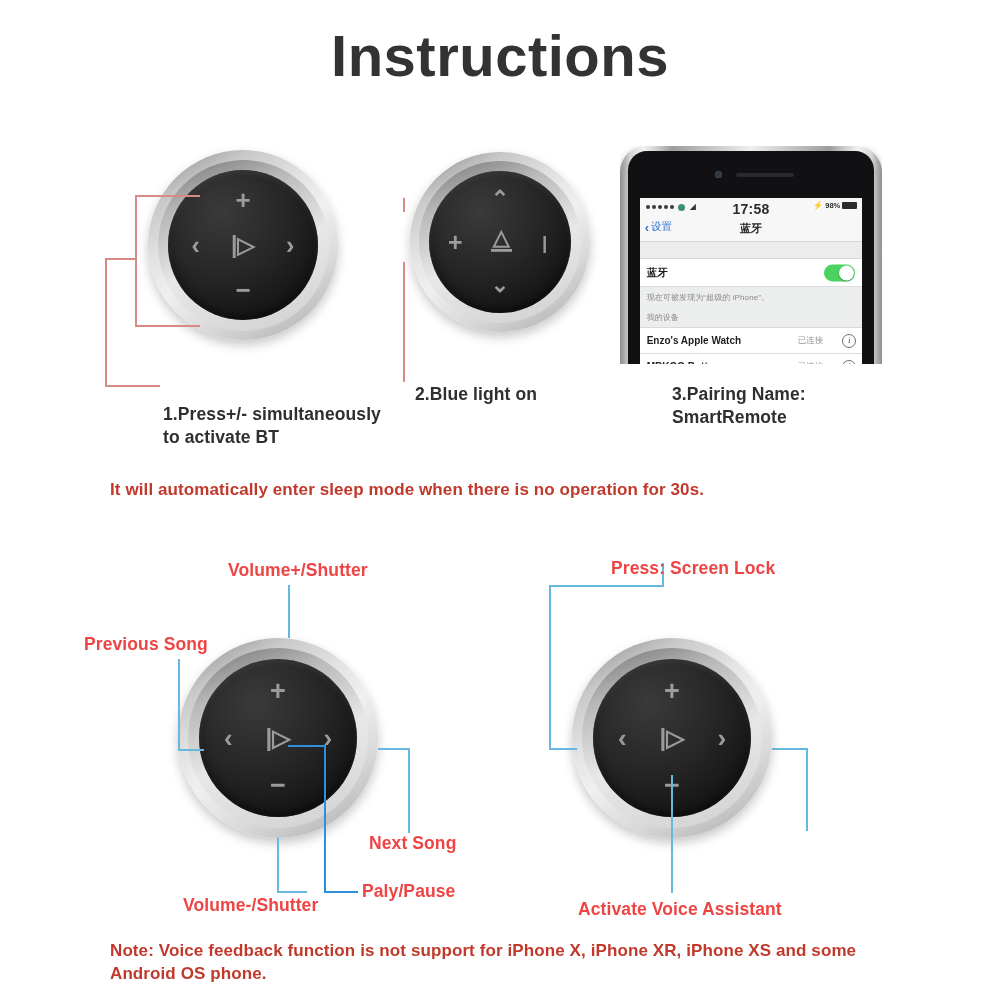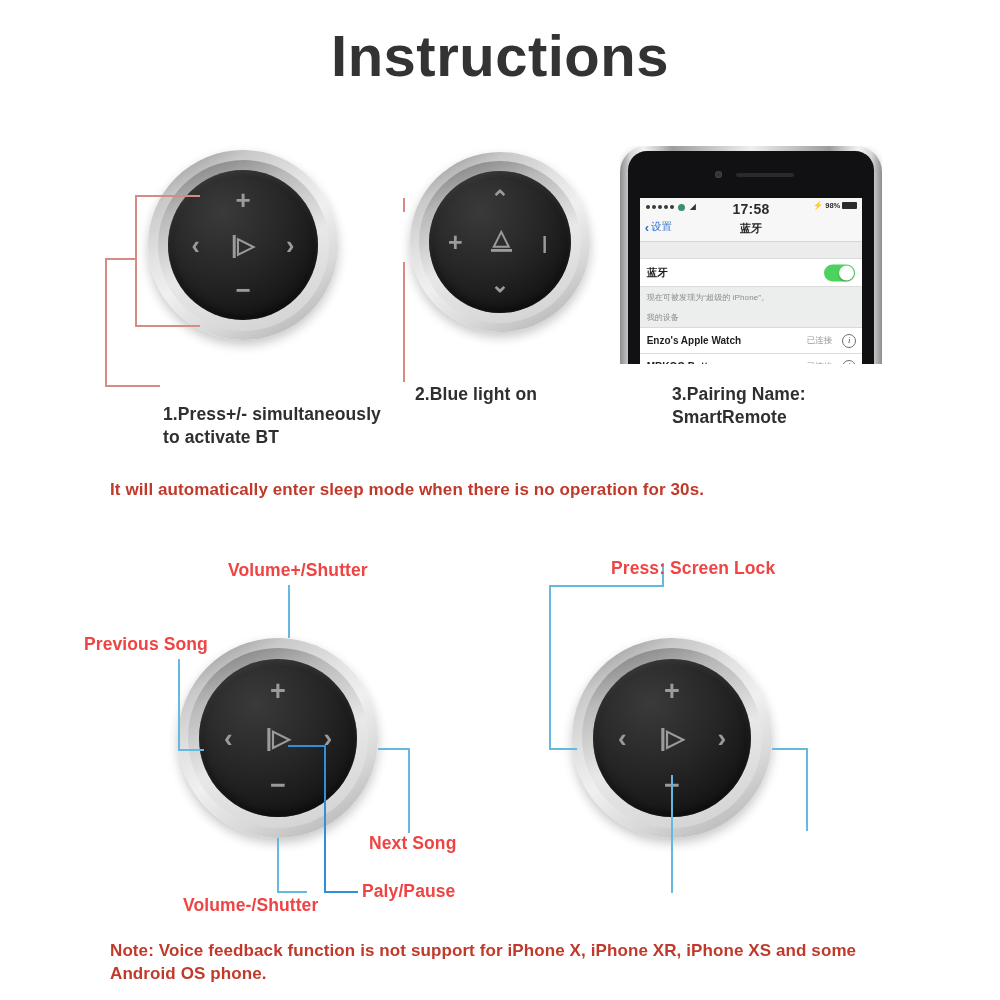--- a/index.html
+++ b/index.html
@@ -314,21 +314,21 @@
     font-size: 10px;
     font-weight: bold;
     color: #1d1d1d;
   }
   .dev-right {
     position: absolute;
     right: 6px; top: 50%;
     transform: translateY(-50%);
     display: flex;
     align-items: center;
-    gap: 10px;
+    gap: 19px;
   }
   .dev-status {
     font-size: 8.5px;
     color: #9a9a9a;
   }
   .info-circle {
     width: 12px; height: 12px;
     border-radius: 50%;
     border: 1px solid #6f6f6f;
     color: #4a4a4a;
@@ -519,19 +519,20 @@
   <div class="blue-line" style="left:549px; top:585px; width:2px; height:165px;"></div>
   <div class="blue-line" style="left:549px; top:585px; width:115px; height:2px;"></div>
   <div class="blue-line" style="left:662px; top:563px; width:2px; height:24px;"></div>
   <div class="blue-line" style="left:549px; top:748px; width:28px; height:2px;"></div>
   <div class="callout-label" style="left:611px; top:558px;">Press: Screen Lock</div>
 
   <div class="blue-line" style="left:772px; top:748px; width:36px; height:2px;"></div>
   <div class="blue-line" style="left:806px; top:748px; width:2px; height:83px;"></div>
 
   <div class="blue-line" style="left:671px; top:775px; width:2px; height:118px;"></div>
+  <div class="callout-label" style="left:578px; top:899px;">Activate Voice Assistant</div>
 
   <div class="red-note" style="left:110px; top:940px; font-size:17px; width:840px;">
     <div>Note: Voice feedback function is not support for iPhone X, iPhone XR, iPhone XS and some</div>
     <div>Android OS phone.</div>
   </div>
 
 </div>
 
 </body></html>

